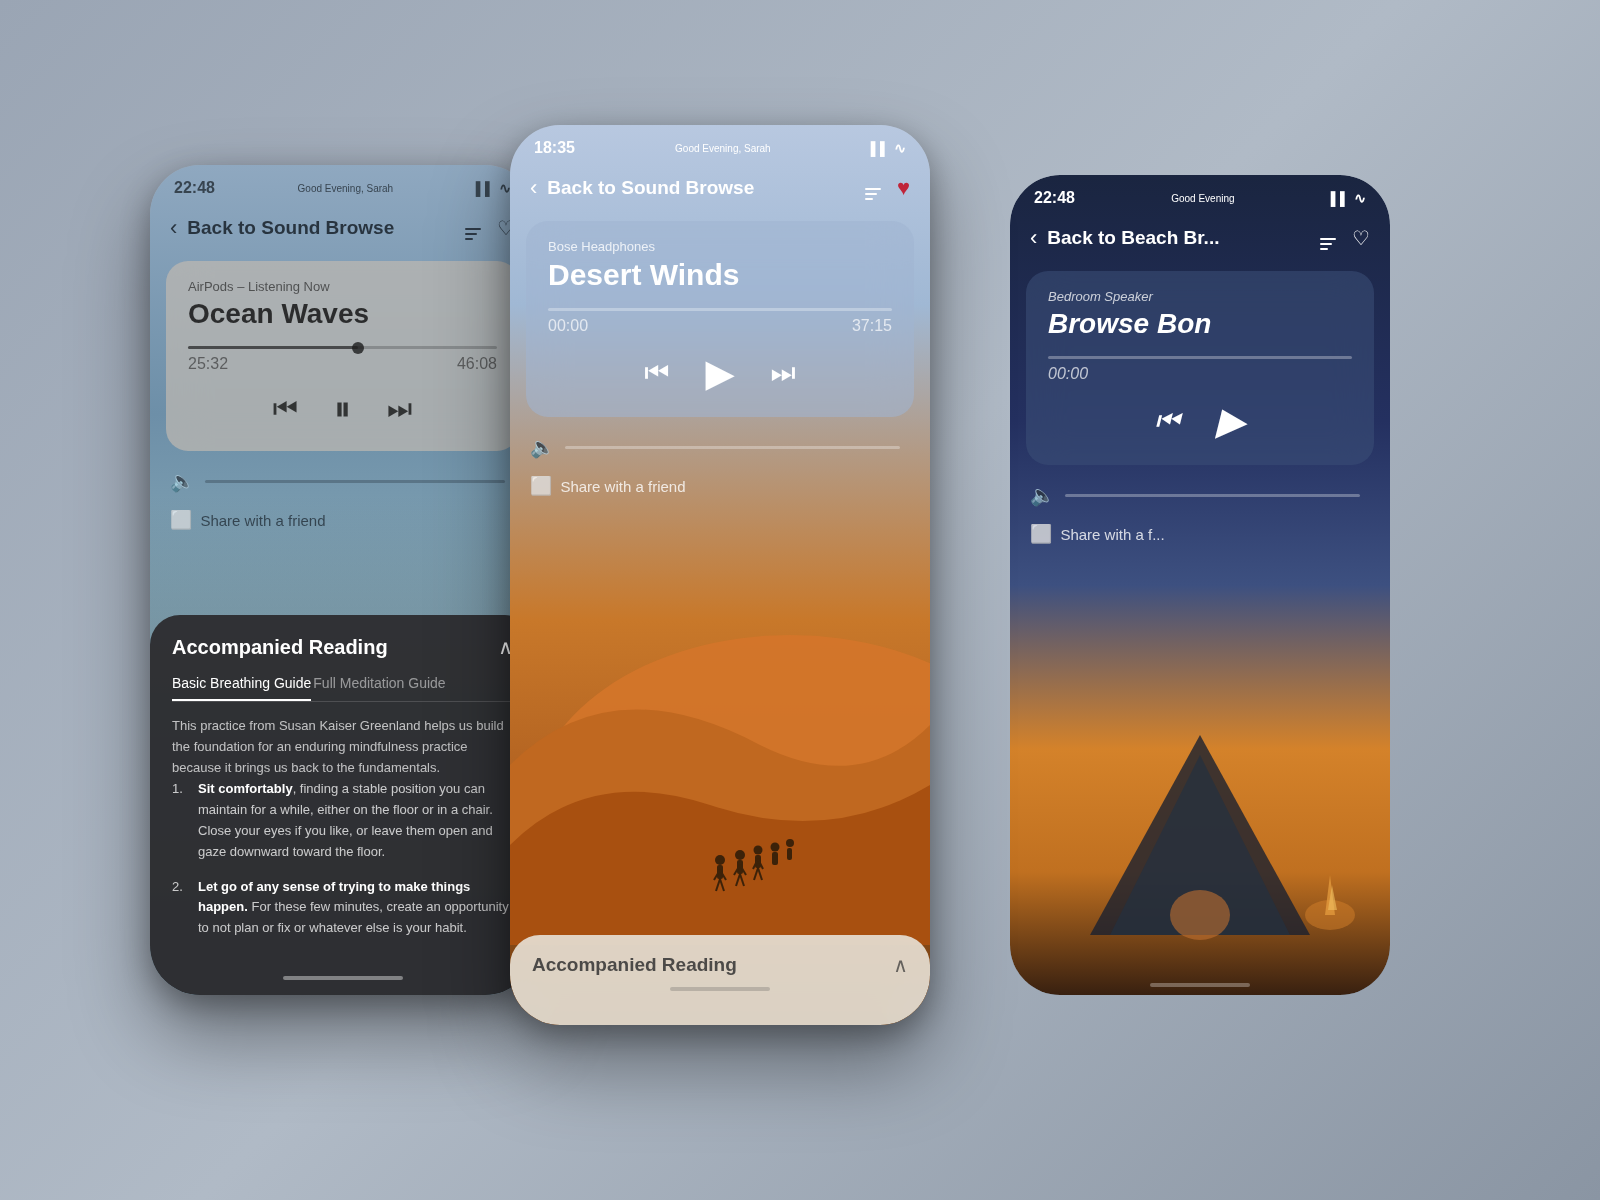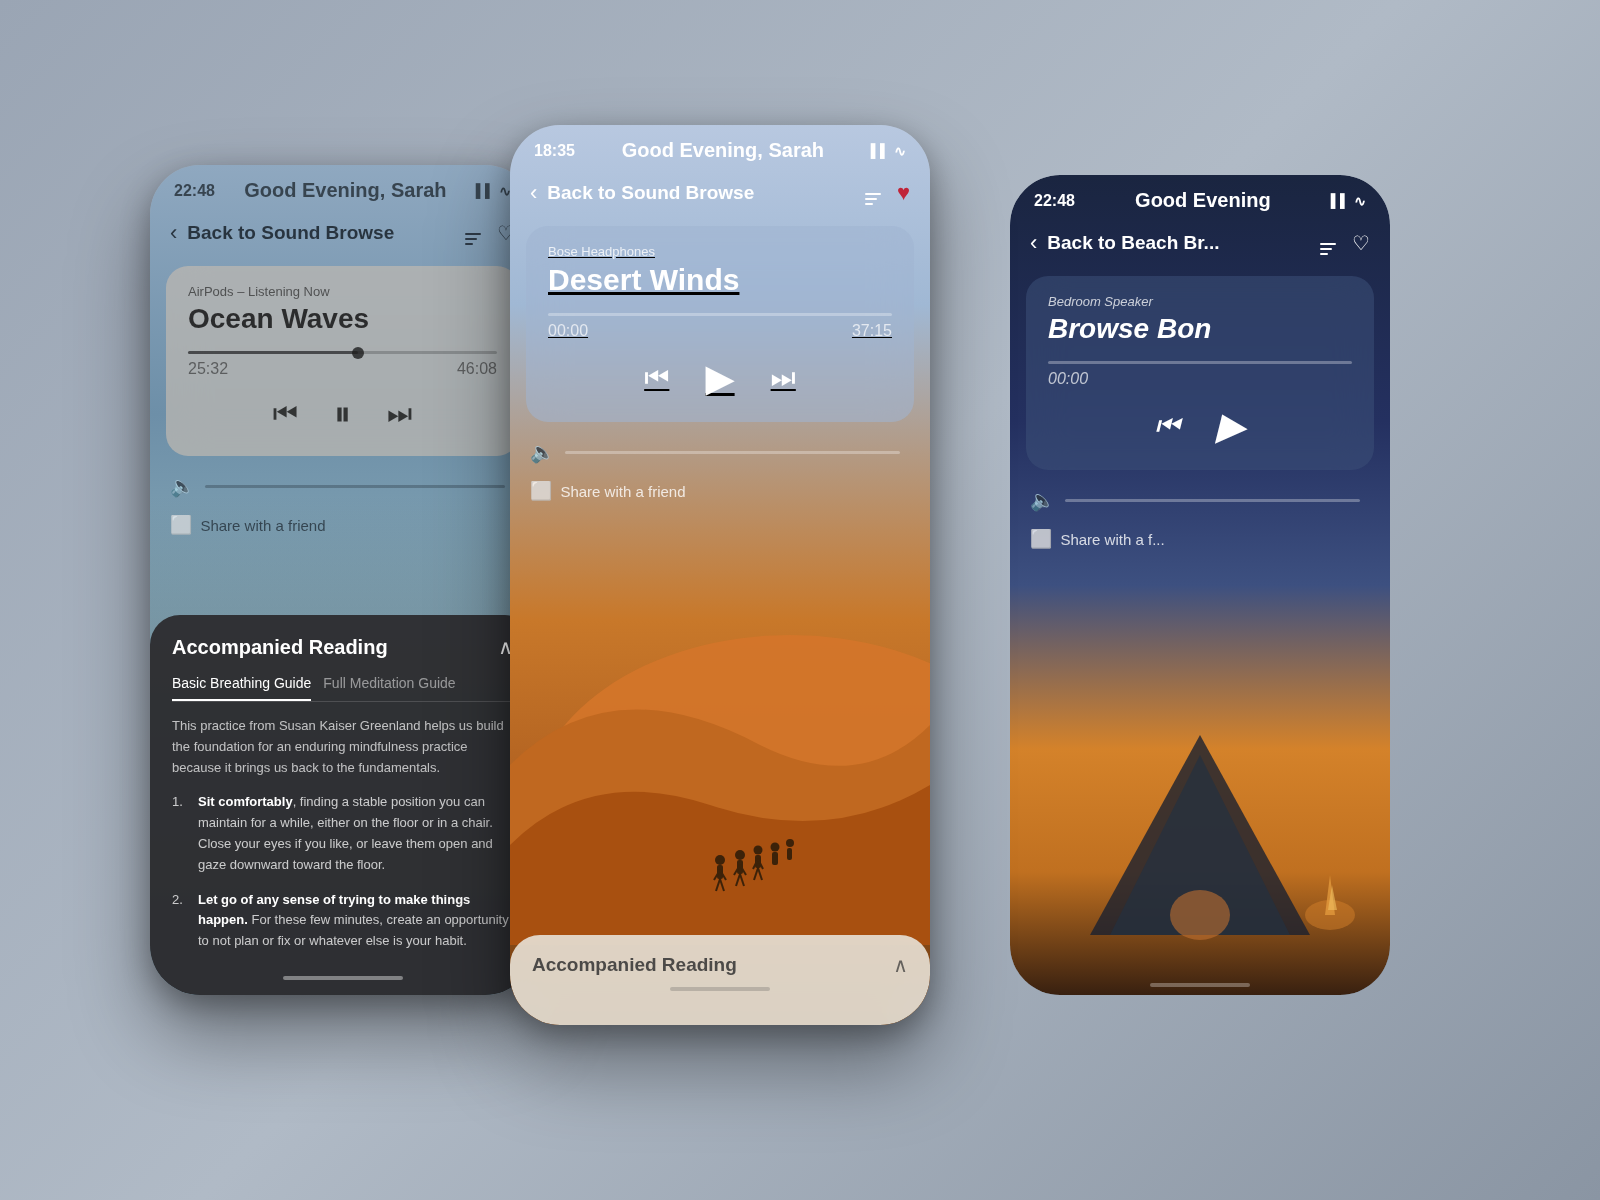--- a/index.html
+++ b/index.html
@@ -70,22 +70,22 @@
       font-weight: 600;
       color: white;
     }
 
     .status-bar .time {
       font-size: 16px;
       font-weight: 700;
     }
 
     .status-bar .greeting {
-      font-size: 20px;
-      font-weight: 700;
+      font-size: 10px;
+      font-weight: 400;
     }
 
     .status-icons {
       display: flex;
       gap: 5px;
       align-items: center;
     }
 
     
     .nav-bar {
@@ -267,21 +267,21 @@
     .reading-panel-title {
       font-size: 20px;
       font-weight: 700;
       color: white;
     }
 
     .chevron-up { font-size: 20px; color: white; cursor: pointer; }
 
     .reading-tabs {
       display: flex;
-      gap: 12px;
+      gap: 2px;
       border-bottom: 1px solid rgba(255,255,255,0.15);
       margin-bottom: 14px;
     }
 
     .reading-tab {
       font-size: 14px;
       font-weight: 500;
       color: rgba(255,255,255,0.5);
       padding-bottom: 8px;
       cursor: pointer;
@@ -299,21 +299,21 @@
     }
 
     .reading-content::-webkit-scrollbar { width: 3px; }
     .reading-content::-webkit-scrollbar-track { background: transparent; }
     .reading-content::-webkit-scrollbar-thumb { background: rgba(255,255,255,0.2); border-radius: 2px; }
 
     .reading-content p.intro-text {
       font-size: 13px;
       color: rgba(255,255,255,0.7);
       line-height: 1.6;
-      margin-bottom: 14px;
+      margin-bottom: 1px;
     }
 
     .reading-content .step {
       display: flex;
       gap: 8px;
       margin-bottom: 14px;
       font-size: 13px;
       color: rgba(255,255,255,0.75);
       line-height: 1.6;
     }
@@ -340,21 +340,20 @@
       height: 100%;
       position: relative;
       background: linear-gradient(180deg, #b8c8e0 0%, #a0b8d4 20%, #c8782a 55%, #b06020 75%, #6a3a10 100%);
     }
 
     .phone-center .status-bar { color: white; }
 
     .phone-center .player-card {
       background: rgba(160,180,210,0.55);
       backdrop-filter: blur(20px);
-      text-decoration: underline;
     }
 
     .phone-center .player-card .device-label { color: rgba(255,255,255,0.8); }
     .phone-center .player-card .track-title { color: white; font-size: 30px; }
     .phone-center .progress-bar-track { background: rgba(255,255,255,0.3); }
     .phone-center .progress-bar-fill { background: rgba(255,255,255,0.8); }
     .phone-center .time-labels { color: rgba(255,255,255,0.7); }
     .phone-center .ctrl-btn { color: white; }
 
     .phone-center .volume-icon { color: rgba(255,255,255,0.8); }

